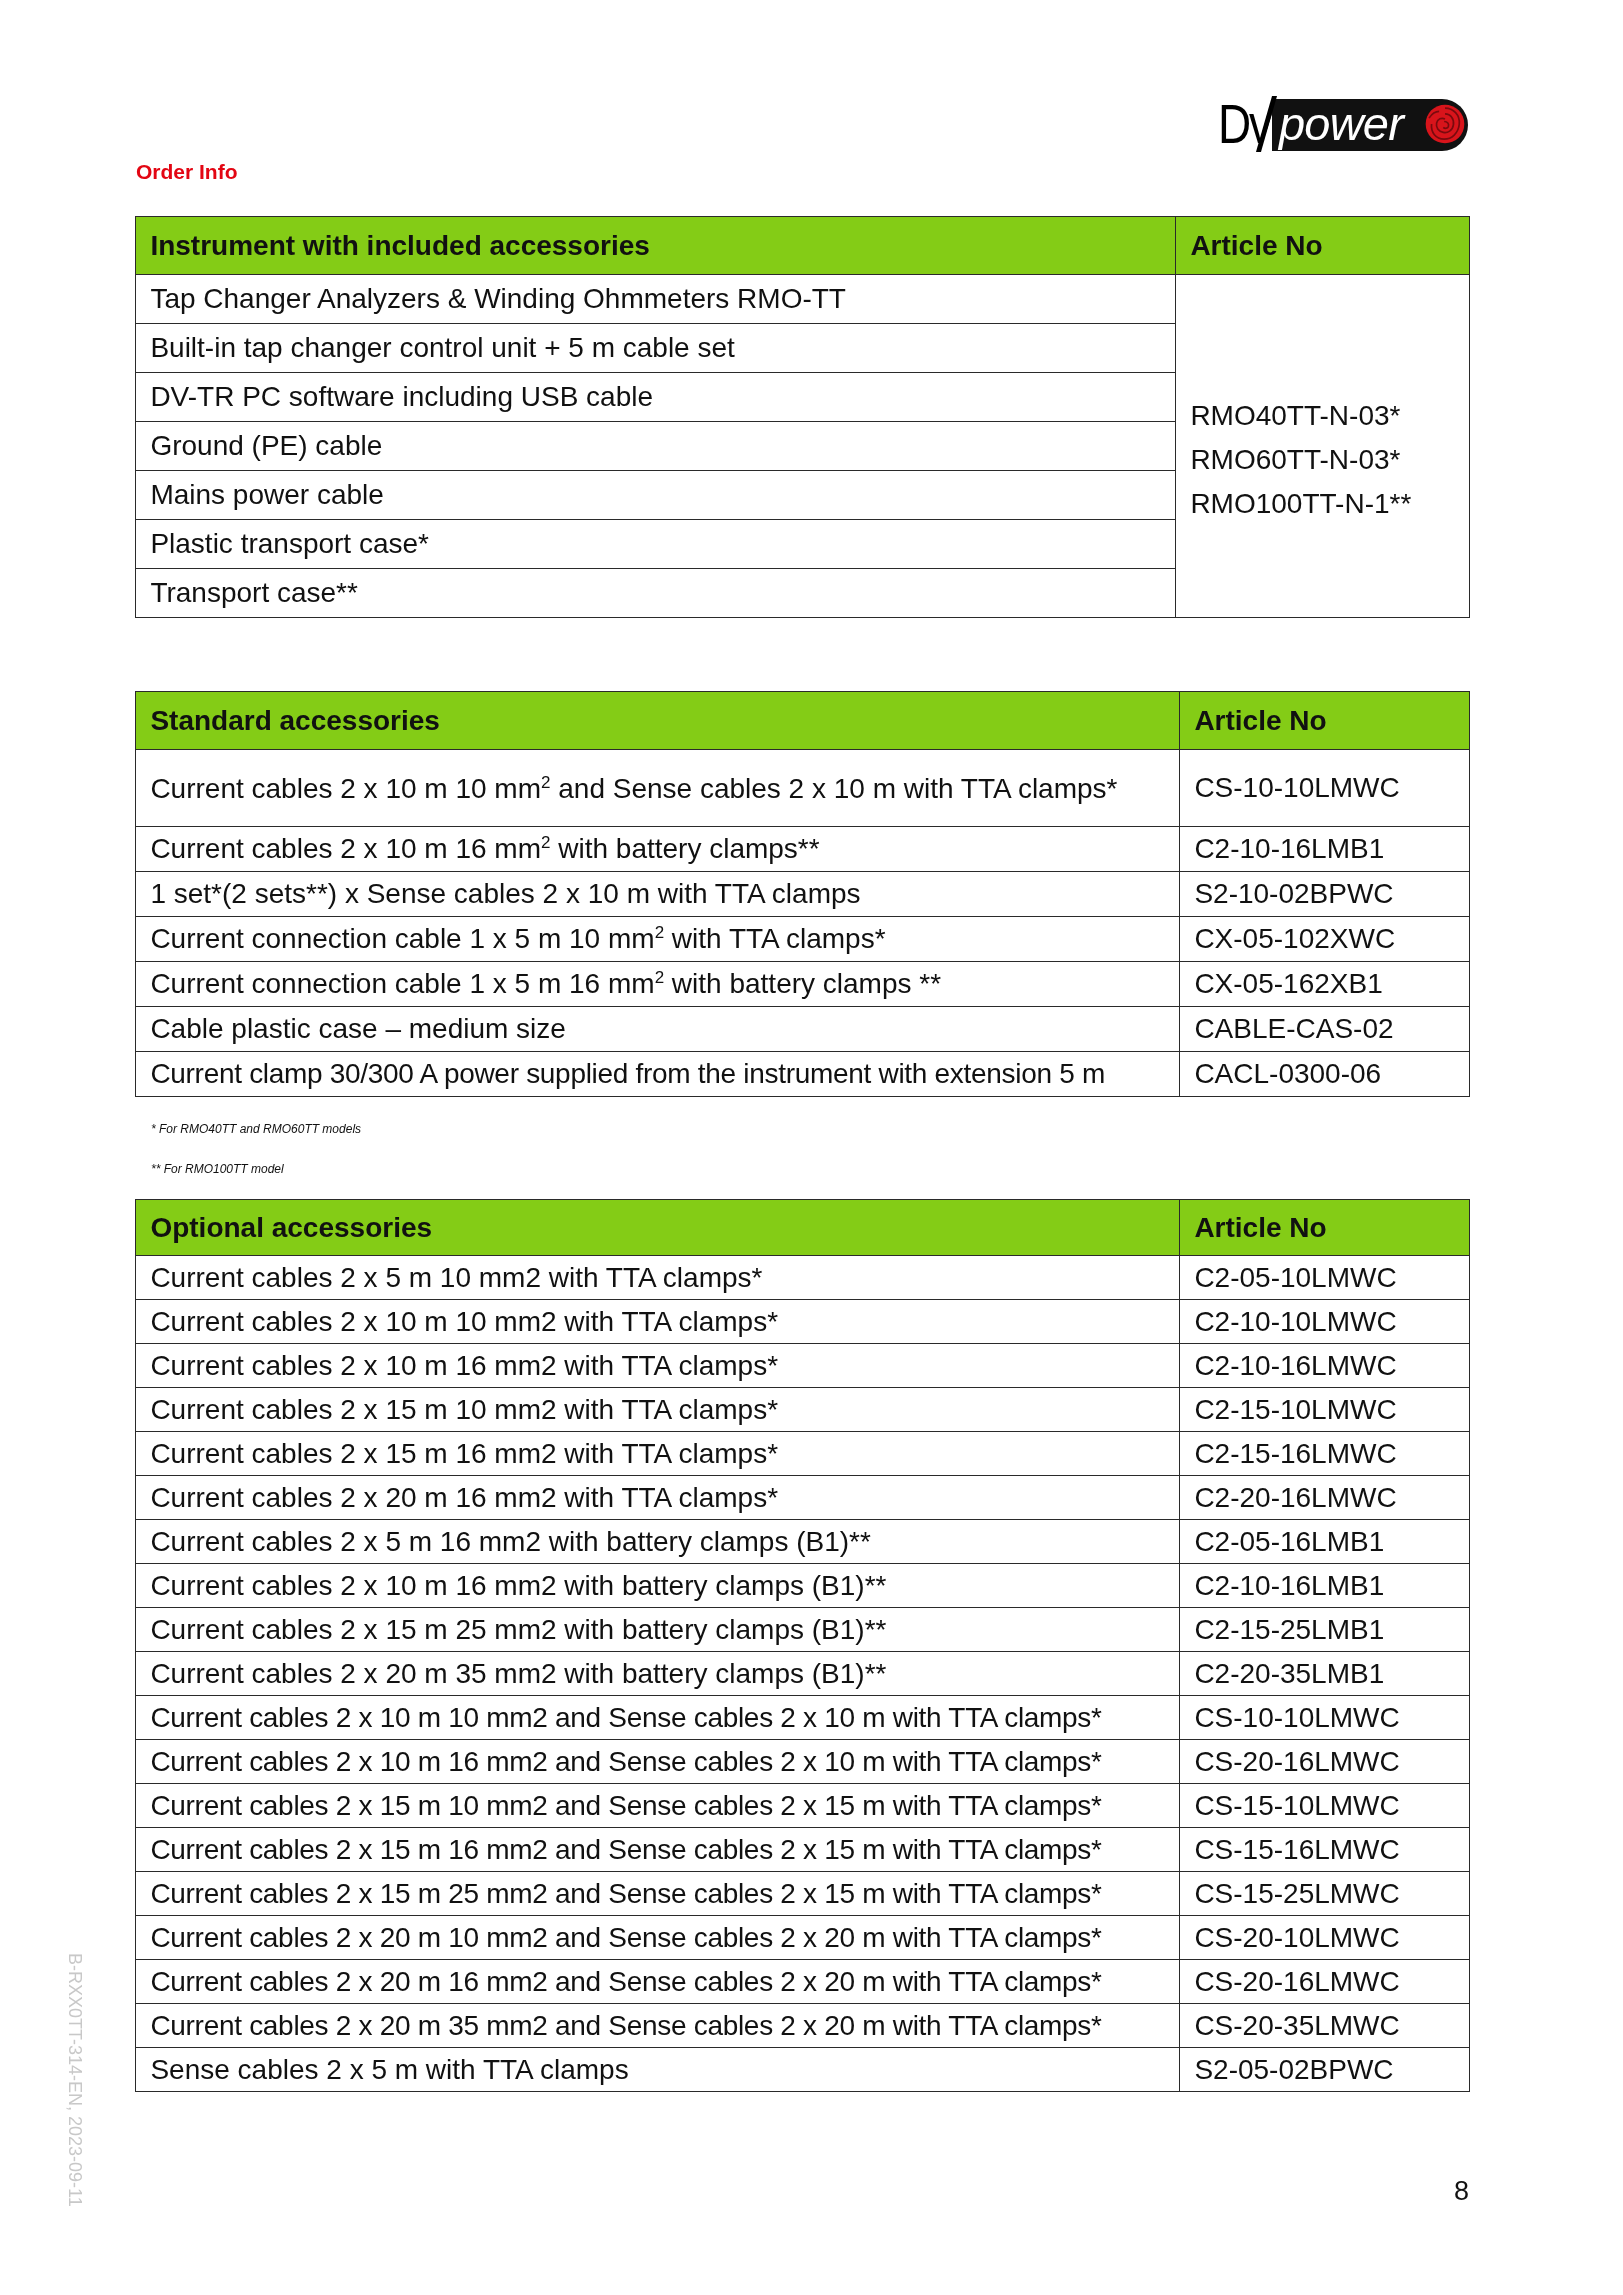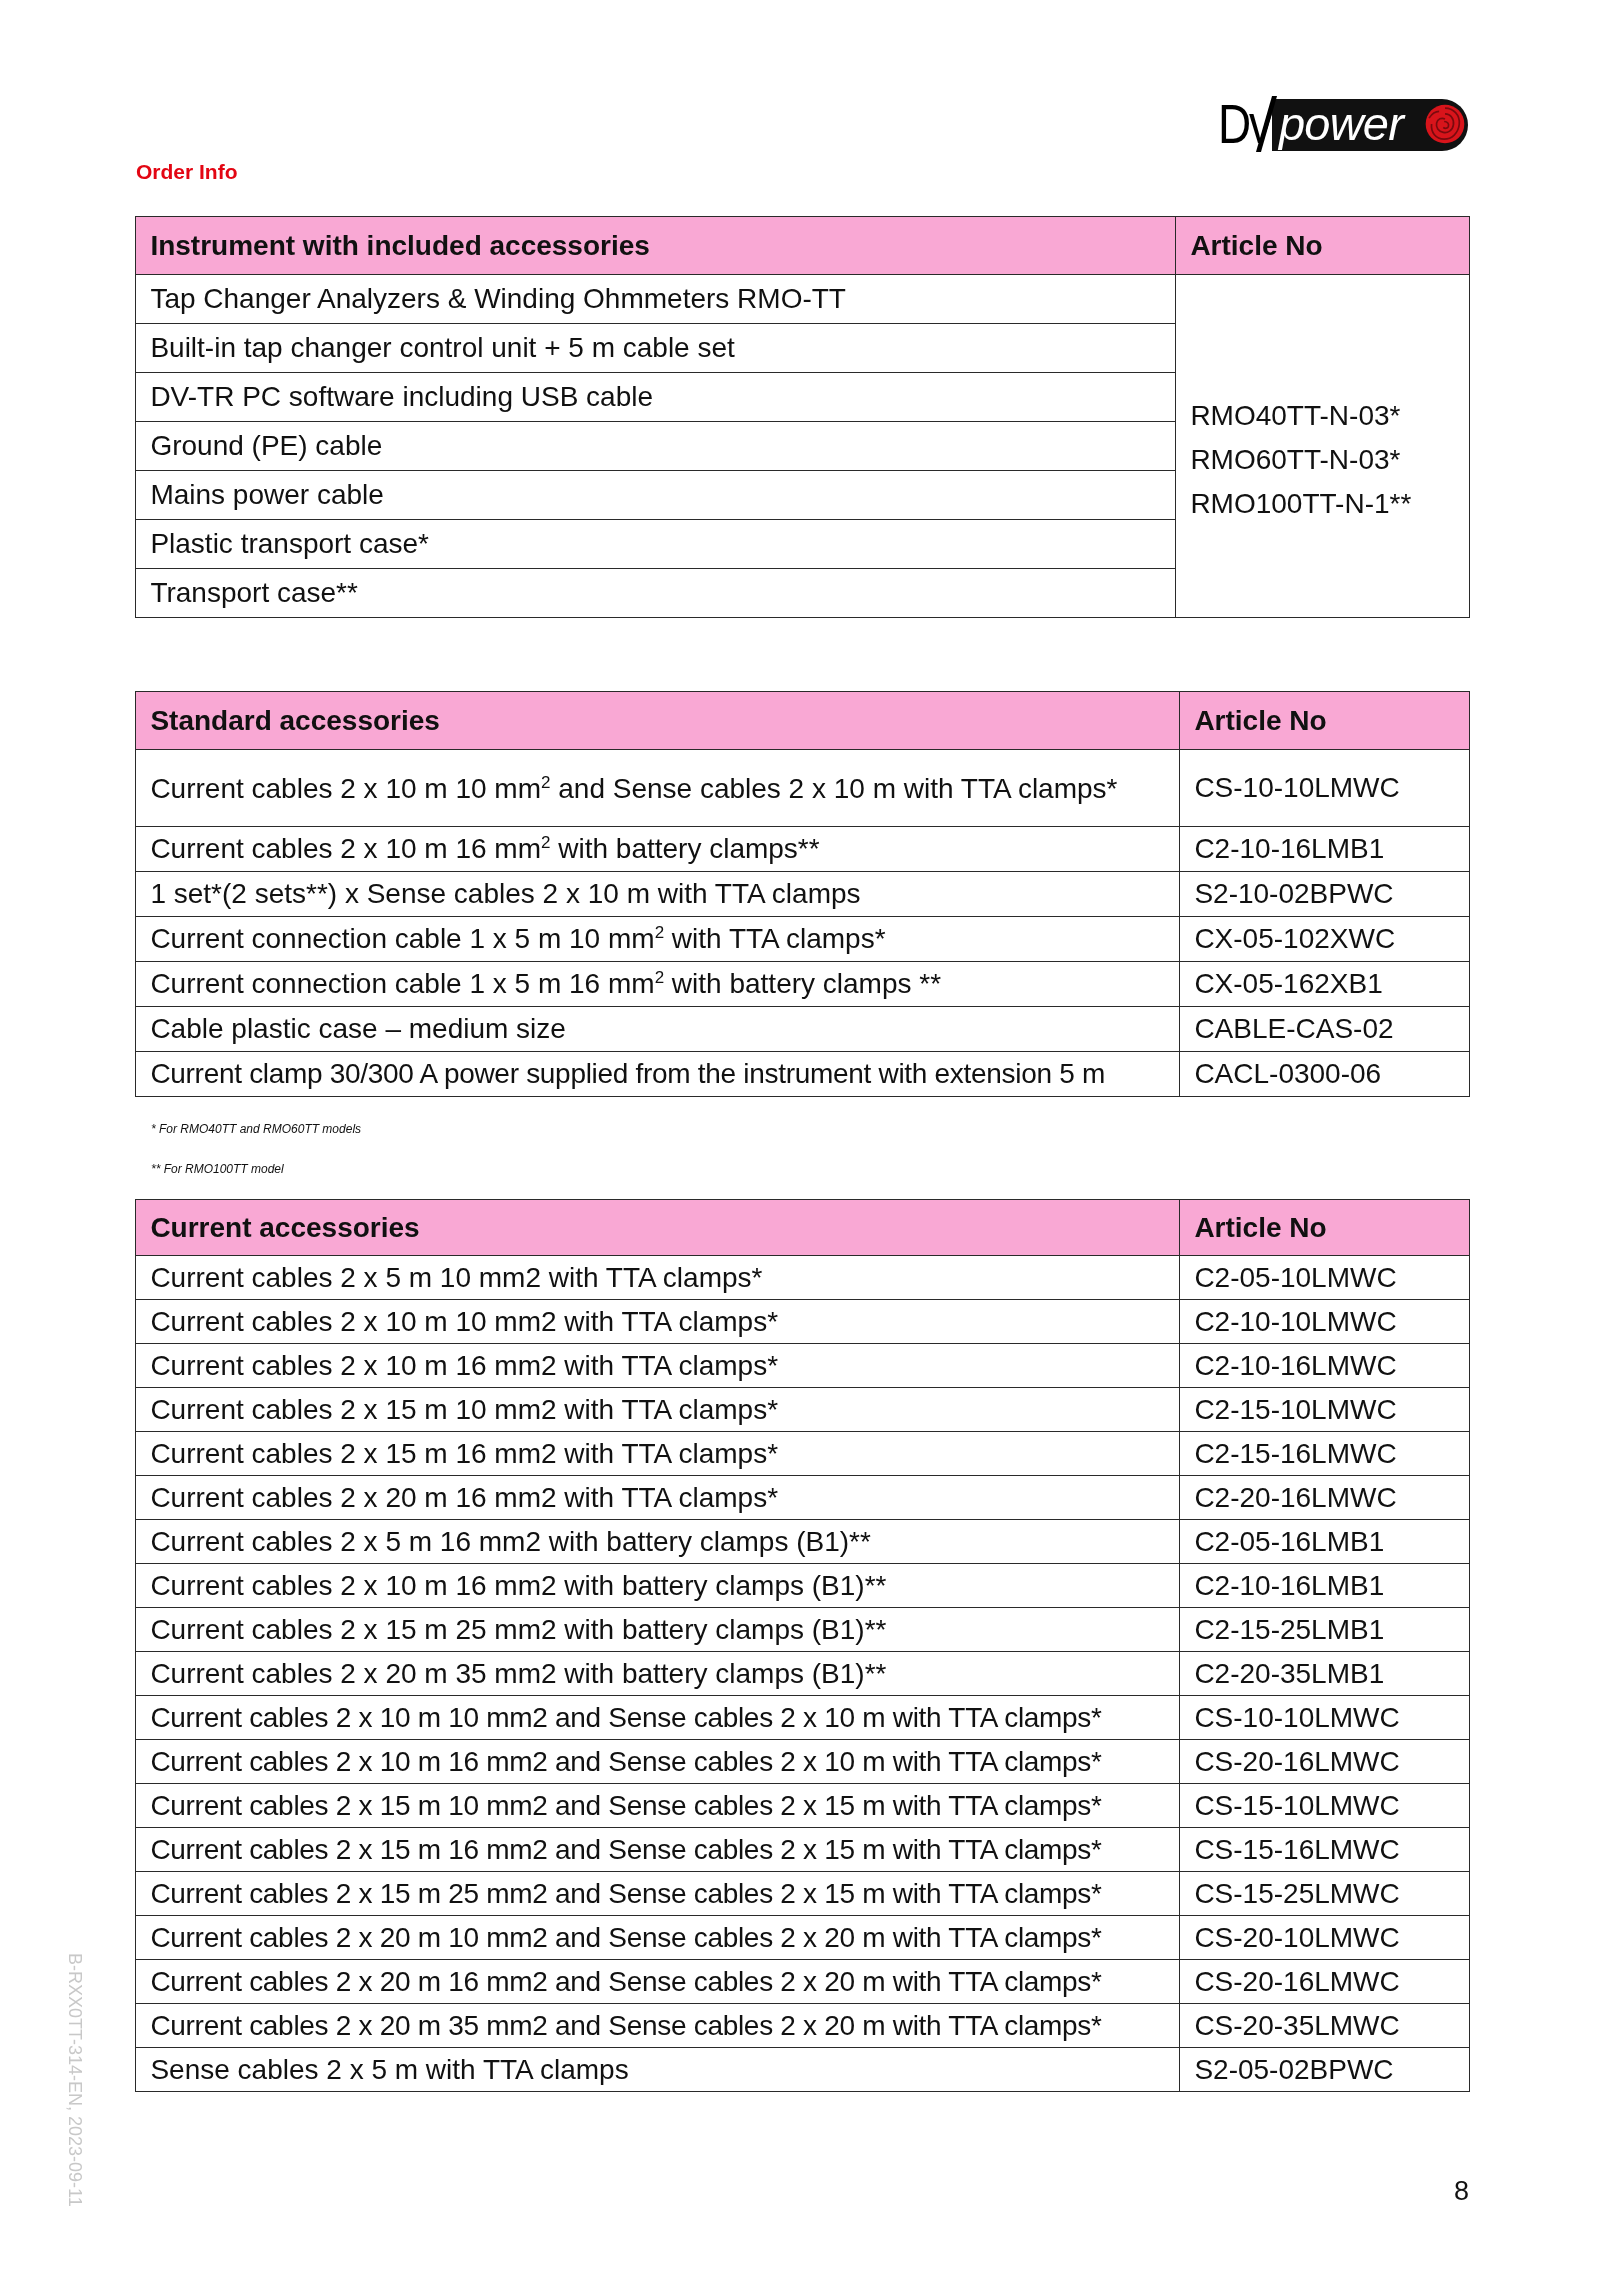--- a/index.html
+++ b/index.html
@@ -12,21 +12,21 @@
               letter-spacing: -2.5px; transform: scaleX(0.82); transform-origin: left top; font-family: "Liberation Sans Narrow", "Liberation Sans", sans-serif; }
   .logo .pill { position: absolute; left: 54px; top: 2.5px; width: 196px; height: 52px; background: #111;
                 border-radius: 0 26px 26px 0; }
   .logo .slash { position: absolute; left: 46px; top: 0; width: 5px; height: 56px; background: #000; transform: skewX(-16deg); }
   .logo .pw { position: absolute; left: 61px; top: 1.7px; font-size: 47px; line-height: 51px; color: #fff; font-style: italic; letter-spacing: -0.8px; }
   .logo .rose { position: absolute; left: 206px; top: 5px; width: 42px; height: 46px; }
 
   table.t { position: absolute; left: 135px; width: 1334px; border-collapse: collapse; table-layout: fixed; }
   table.t td, table.t th { border: 1.7px solid #2a2a2a; padding: 0 0 0 14.4px; text-align: left; vertical-align: middle;
                            font-size: 28px; font-weight: normal; white-space: nowrap; overflow: hidden; }
-  table.t th { background: #f9a8d4; font-weight: bold; font-size: 28px; }
+  table.t th { background: #84cc16; font-weight: bold; font-size: 28px; }
   table.t td.merged { white-space: normal; line-height: 44px; padding-top: 28px; }
   table.t td.wrap { white-space: normal; line-height: 33px; }
   .t1 { top: 216px; }
   .t1 th { height: 57px; }
   .t1 td { height: 48px; }
   .t2 { top: 691px; }
   .t2 th { height: 57px; }
   .t2 td { height: 44px; }
   .t2 tr.tall td { height: 76px; }
   .t3 { top: 1199px; }
@@ -143,21 +143,21 @@
 <div class="abs fn fn1">* For RMO40TT and RMO60TT models</div>
 <div class="abs fn fn2">** For RMO100TT model</div>
 
 <table class="t t3">
   <colgroup>
       <col style="width:1044px">
       <col style="width:290px">
     </colgroup>
   <tbody>
       <tr>
-    <th>Current accessories</th>
+    <th>Optional accessories</th>
     <th>Article No</th>
   </tr>
   <tr>
         <td>Current cables 2 x 5 m 10 mm2 with TTA clamps*</td>
         <td>C2-05-10LMWC</td>
       </tr>
   <tr>
         <td>Current cables 2 x 10 m 10 mm2 with TTA clamps*</td>
         <td>C2-10-10LMWC</td>
       </tr>

